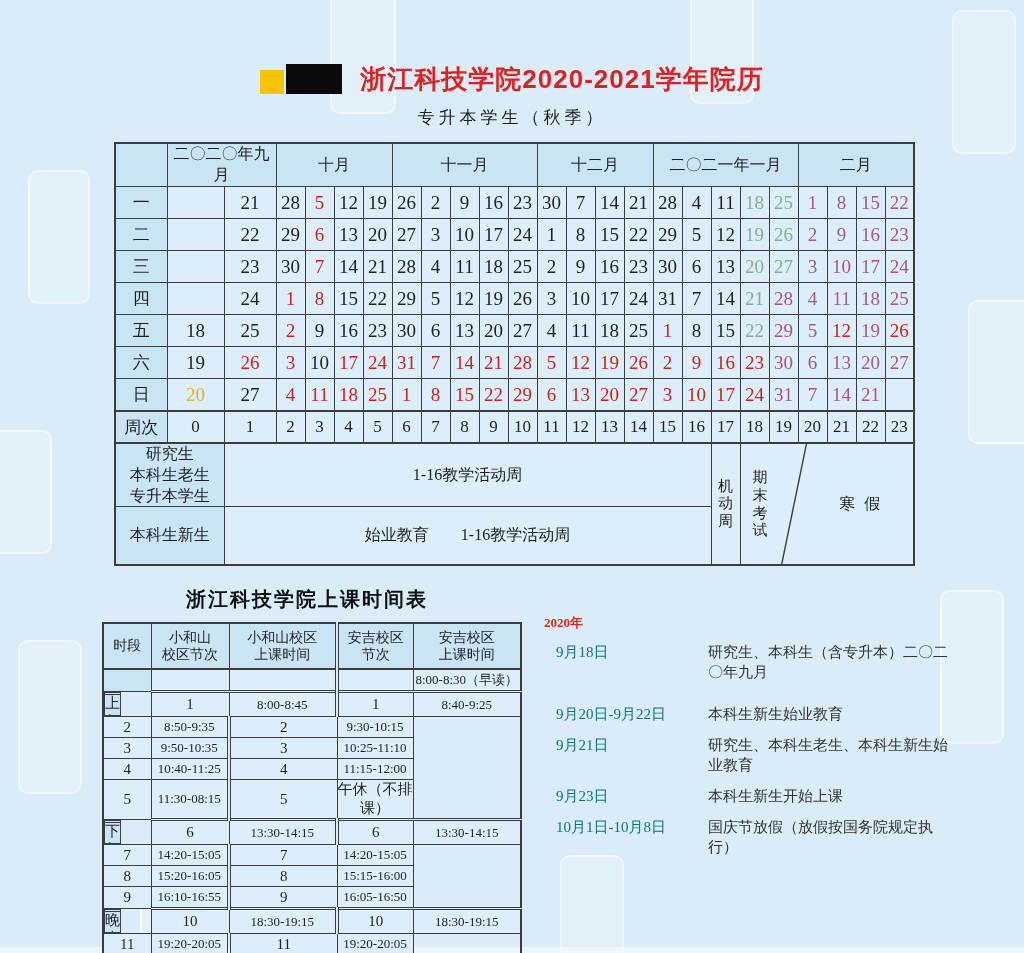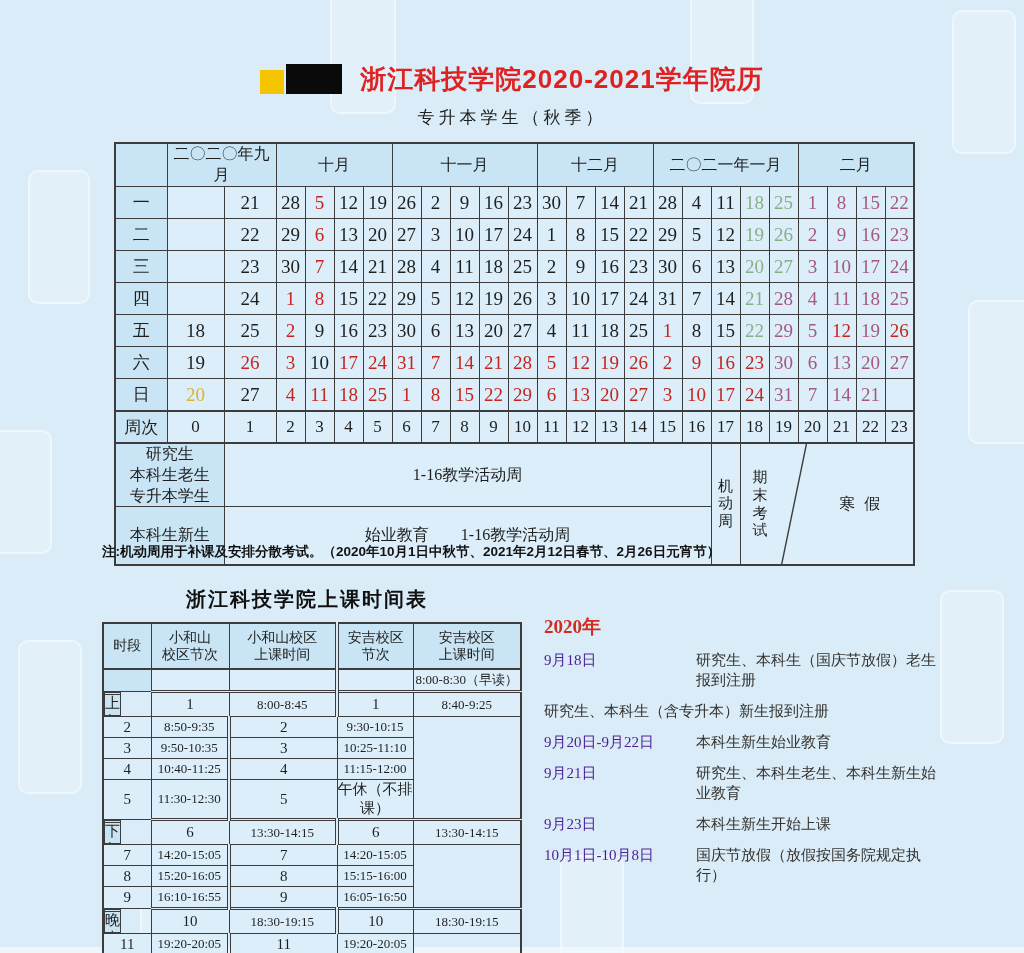--- a/index.html
+++ b/index.html
@@ -54,23 +54,23 @@
             padding:0;background:#dbeefa;font-weight:normal;overflow:hidden;}
   #schedule th{background:#c9e4f4;font-size:14px;height:44px;line-height:1.25;
                white-space:pre-line;border-bottom:2px solid #3c3c3c;}
   #schedule td{height:20px;font-size:15px;}
   #schedule td.session{background:#c9e4f4;}
   #schedule td.small{font-size:13px;}
   #schedule tr.sec-start td{border-top:3px double #3c3c3c;}
   #schedule .campus-sep{border-left:4px double #3c3c3c !important;}
   
   #events{position:absolute;left:544px;top:614px;width:404px;z-index:2;}
-  .ev-year{color:#d22b1f;font-weight:bold;font-size:19px;margin-bottom:10px;}
+  .ev-year{color:#d22b1f;font-weight:bold;font-size:13px;margin-bottom:10px;}
   .ev-row{display:flex;margin-bottom:11px;line-height:20px;font-size:15px;}
-  .ev-date{width:152px;flex:none;color:#4c1d95;}
+  .ev-date{width:152px;flex:none;color:#0f766e;margin-left:12px;}
   .ev-desc{flex:1;color:#35322f;}
   .ev-gap{height:6px;}
   #bottom-strip{position:absolute;left:0;bottom:0;width:1024px;height:6px;
                 background:rgba(255,255,255,.55);z-index:1;}
 </style>
 </head>
 <body>
 
 <div id="page">
 
@@ -368,21 +368,20 @@
           <span class="winter-label">寒假</span>
         </td>
       </tr>
       <tr class="sec-row">
         <td class="label-bg" colspan="2">本科生新生</td>
         <td colspan="16">始业教育　　1-16教学活动周</td>
       </tr>
     </tbody>
   </table>
 
-  <div id="cal-note">注:机动周用于补课及安排分散考试。（2020年10月1日中秋节、2021年2月12日春节、2月26日元宵节）</div>
 
   <div id="schedule-title">浙江科技学院上课时间表</div>
   <table id="schedule">
     <colgroup id="sch-cols">
         <col style="width: 48px;">
         <col style="width: 78px;">
         <col style="width: 108px;">
         <col style="width: 76px;">
         <col style="width: 108px;">
       </colgroup>
@@ -428,21 +427,21 @@
           <td class="small">10:25-11:10</td>
         </tr>
         <tr>
           <td>4</td>
           <td class="small">10:40-11:25</td>
           <td class="campus-sep">4</td>
           <td class="small">11:15-12:00</td>
         </tr>
         <tr>
           <td>5</td>
-          <td class="small">11:30-12:30</td>
+          <td class="small">11:30-08:15</td>
           <td class="campus-sep">5</td>
           <td>午休（不排课）</td>
         </tr>
         <tr class="sec-start">
           <td class="session vtext" rowspan="4">下
 午</td>
           <td>6</td>
           <td class="small">13:30-14:15</td>
           <td class="campus-sep">6</td>
           <td class="small">13:30-14:15</td>
@@ -479,24 +478,23 @@
           <td class="campus-sep">11</td>
           <td class="small">19:20-20:05</td>
         </tr>
       </tbody>
   </table>
 
   <div id="events">
       <div class="ev-year">2020年</div>
       <div class="ev-row">
         <span class="ev-date">9月18日</span>
-        <span class="ev-desc">研究生、本科生（国庆节放假）老生报到注册</span>
+        <span class="ev-desc">研究生、本科生（含专升本）二〇二〇年九月</span>
       </div>
       <div class="ev-row">
-        <span class="ev-desc">研究生、本科生（含专升本）新生报到注册</span>
       </div>
       <div class="ev-row">
         <span class="ev-date">9月20日-9月22日</span>
         <span class="ev-desc">本科生新生始业教育</span>
       </div>
       <div class="ev-row">
         <span class="ev-date">9月21日</span>
         <span class="ev-desc">研究生、本科生老生、本科生新生始业教育</span>
       </div>
       <div class="ev-row">

